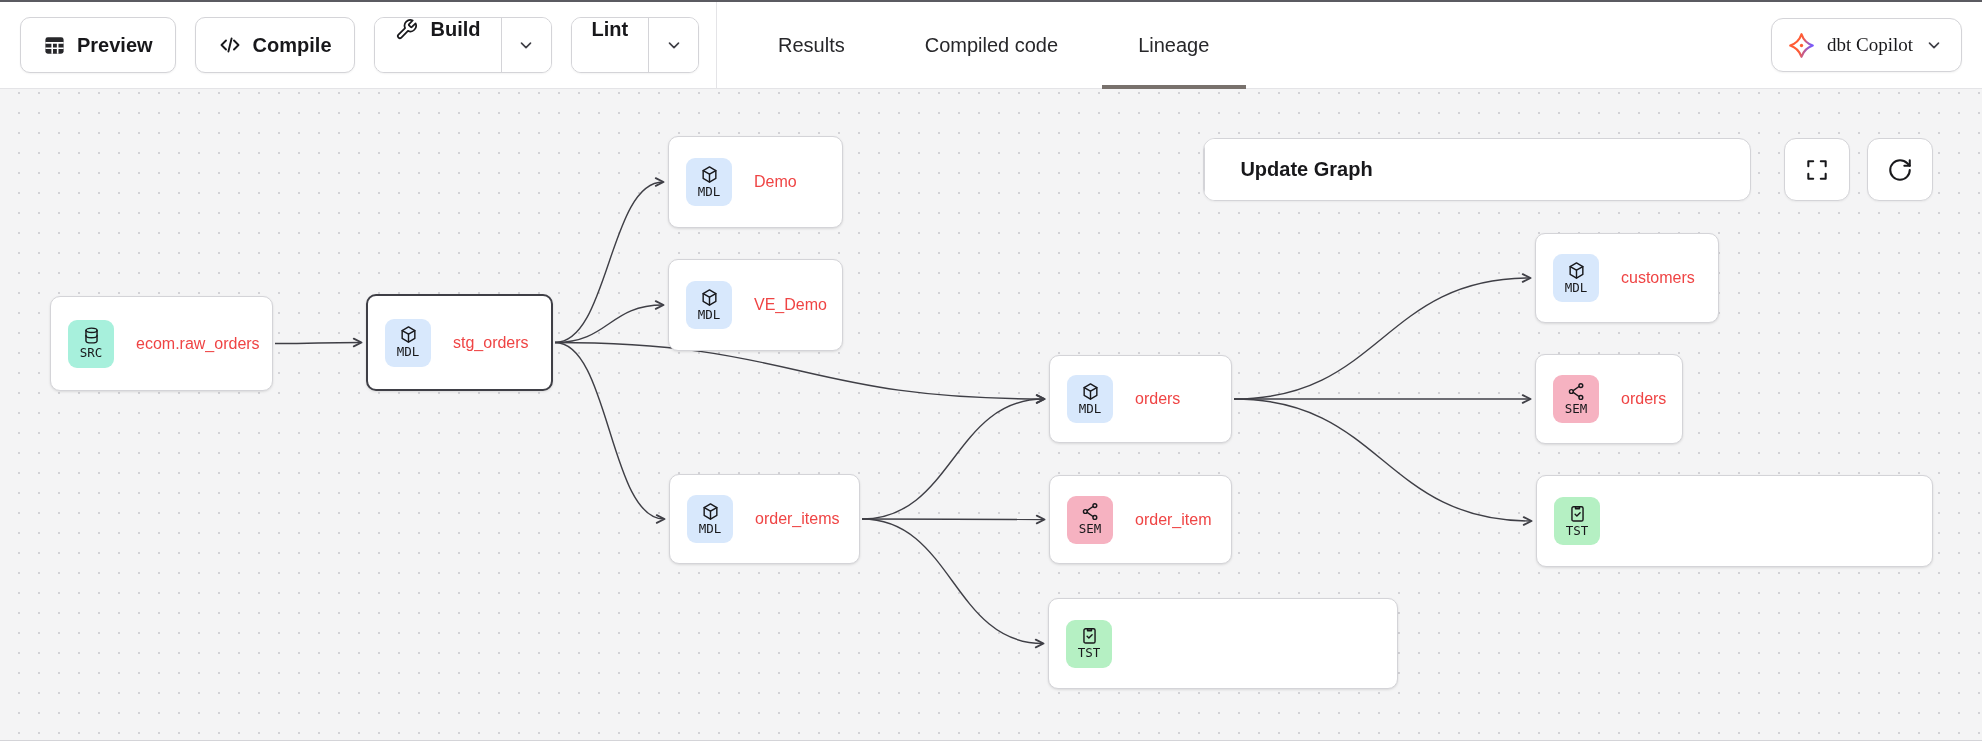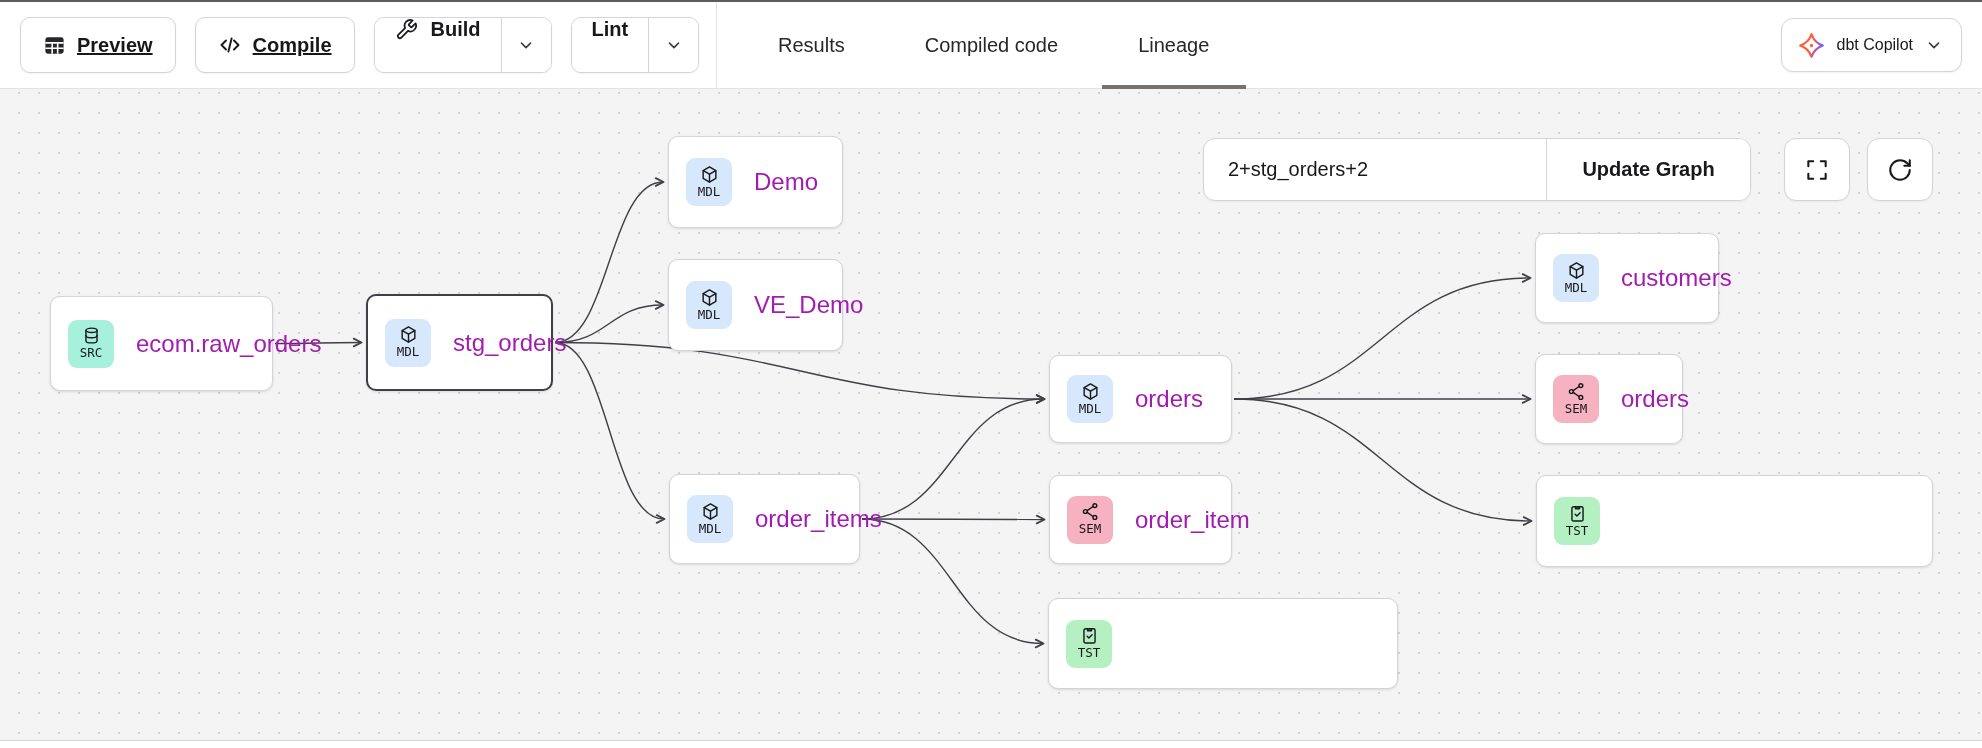--- a/index.html
+++ b/index.html
@@ -9,56 +9,56 @@
 
   
   .top-line { height: 2px; background: #5b5b61; width: 100%; }
 
   
   .toolbar { position: relative; height: 87px; background: #fff; border-bottom: 1px solid #e4e4e7; }
   .btn-row { position: absolute; left: 20px; top: 0; height: 100%; display: flex; align-items: center; gap: 19px; }
   .btn, .split-btn { background: #fff; border: 1px solid #d4d4d8; border-radius: 10px; height: 56px;
     box-shadow: 0 1px 2px rgba(0,0,0,0.05); }
   .btn { display: flex; align-items: center; gap: 11px; padding: 0 22px; font-size: 20px; font-weight: 600;
-    color: #18181b; cursor: pointer; font-family: inherit; text-decoration: underline; }
+    color: #18181b; cursor: pointer; font-family: inherit; }
   .split-btn { display: flex; align-items: stretch; overflow: hidden; }
   .split-main { display: flex; align-items: flex-start; gap: 13px; padding: 0 20px; font-size: 20px; font-weight: 600;
     background: #fff; border: none; cursor: pointer; font-family: inherit; color: #18181b; }
   .split-caret { width: 50px; display: flex; align-items: center; justify-content: center;
     background: #fff; border: none; border-left: 1px solid #d4d4d8; cursor: pointer; }
   .vdiv { position: absolute; left: 716px; top: 0; width: 1px; height: 100%; background: #e4e4e7; }
 
   .tab-bar { position: absolute; left: 778px; top: 0; height: 100%; display: flex; gap: 80px; }
   .tab { position: relative; display: flex; align-items: center; height: 100%; font-size: 20px;
     color: #27272a; cursor: pointer; white-space: nowrap; }
   .tab.active::after { content: ""; position: absolute; left: 50%; transform: translateX(-50%);
     bottom: -1px; width: 144px; height: 4px; background: #78716c; }
 
   .copilot { position: absolute; right: 20px; top: 16px; height: 54px; display: flex; align-items: center;
     gap: 12px; padding: 0 18px 0 16px; background: #fff; border: 1px solid #d4d4d8; border-radius: 12px;
-    font-size: 16px; font-weight: 500; color: #18181b; cursor: pointer; font-family: Liberation Sans, sans-serif;
+    font-size: 19px; font-weight: 500; color: #18181b; cursor: pointer; font-family: Liberation Serif, serif;
     box-shadow: 0 1px 2px rgba(0,0,0,0.05); }
 
   
   .canvas { position: relative; width: 1982px; height: 651px; background-color: #f4f4f5;
     background-image: radial-gradient(circle, #d2d2d6 1.1px, rgba(0,0,0,0) 1.2px);
     background-size: 20px 20px; background-position: 9px 14px; overflow: hidden; }
   #edge-svg { position: absolute; left: 0; top: 0; }
   .edge { fill: none; stroke: #3f3f46; stroke-width: 1.4px; }
 
   .node { position: absolute; background: #fff; border: 1.25px solid #d4d4d8; border-radius: 10px;
     display: flex; align-items: center; padding-left: 17px; gap: 22px; cursor: pointer;
     box-shadow: 0 1px 3px rgba(0,0,0,0.08), 0 1px 2px rgba(0,0,0,0.04); }
   .node.selected { border: 2.5px solid #3f3f46; }
   .badge { width: 46px; height: 48px; border-radius: 9px; display: flex; flex-direction: column;
     align-items: center; justify-content: center; flex: none; }
   .badge svg { display: block; }
   .badge-label { font-family: "DejaVu Sans Mono", monospace; font-size: 12.5px; font-weight: 500;
     color: #18181b; line-height: 1.15; margin-top: 1px; }
-  .node-label { font-size: 24px; color: #a21caf; white-space: nowrap; }
+  .node-label { font-size: 16px; color: #ef4444; white-space: nowrap; }
 
   .graph-controls { position: absolute; left: 1203px; top: 49px; width: 548px; height: 63px;
     background: #fff; border: 1px solid #d4d4d8; border-radius: 12px; display: flex; align-items: stretch;
     overflow: hidden; box-shadow: 0 1px 2px rgba(0,0,0,0.05); }
   .selector-input { flex: 1; min-width: 0; border: none; outline: none; background: transparent;
     font-family: inherit; font-size: 20px; color: #18181b; padding: 0 20px 0 24px; }
   .update-btn { width: 204px; flex: none; border: none; border-left: 1px solid #d4d4d8; background: #fff;
     font-family: inherit; font-size: 20px; font-weight: 600; color: #18181b; cursor: pointer; }
   .icon-btn { position: absolute; top: 49px; width: 66px; height: 63px; background: #fff;
     border: 1px solid #d4d4d8; border-radius: 12px; display: flex; align-items: center; justify-content: center;
@@ -161,21 +161,20 @@
         <path d="M 555 253.5 C 609.5 253.5, 609.5 430, 664 430" class="edge" marker-end="url(#arrowhead)"></path>
         <path d="M 862 430 C 953 430, 953 310, 1044 310" class="edge" marker-end="url(#arrowhead)"></path>
         <path d="M 862 430 C 953 430, 953 430.5, 1044 430.5" class="edge" marker-end="url(#arrowhead)"></path>
         <path d="M 862 430 C 952.5 430, 952.5 554.5, 1043 554.5" class="edge" marker-end="url(#arrowhead)"></path>
         <path d="M 1234 310 C 1382 310, 1382 189, 1530 189" class="edge" marker-end="url(#arrowhead)"></path>
         <path d="M 1234 310 C 1382 310, 1382 310, 1530 310" class="edge" marker-end="url(#arrowhead)"></path>
         <path d="M 1234 310 C 1382.5 310, 1382.5 432, 1531 432" class="edge" marker-end="url(#arrowhead)"></path>
       </svg>
 
     <div class="graph-controls">
-      <input class="selector-input" type="text" value="2+stg_orders+2" style="">
       <button class="update-btn">Update Graph</button>
     </div>
 
     <button class="icon-btn fullscreen">
       <svg width="26" height="26" viewBox="0 0 24 24" fill="none" stroke="#18181b" stroke-width="1.9" stroke-linecap="round" stroke-linejoin="round">
         <path d="M4 8.5 V4 H8.5 M15.5 4 H20 V8.5 M20 15.5 V20 H15.5 M8.5 20 H4 V15.5"></path>
       </svg>
     </button>
     <button class="icon-btn refresh">
       <svg width="26" height="26" viewBox="0 0 24 24" fill="none" stroke="#18181b" stroke-width="1.9" stroke-linecap="round" stroke-linejoin="round">

